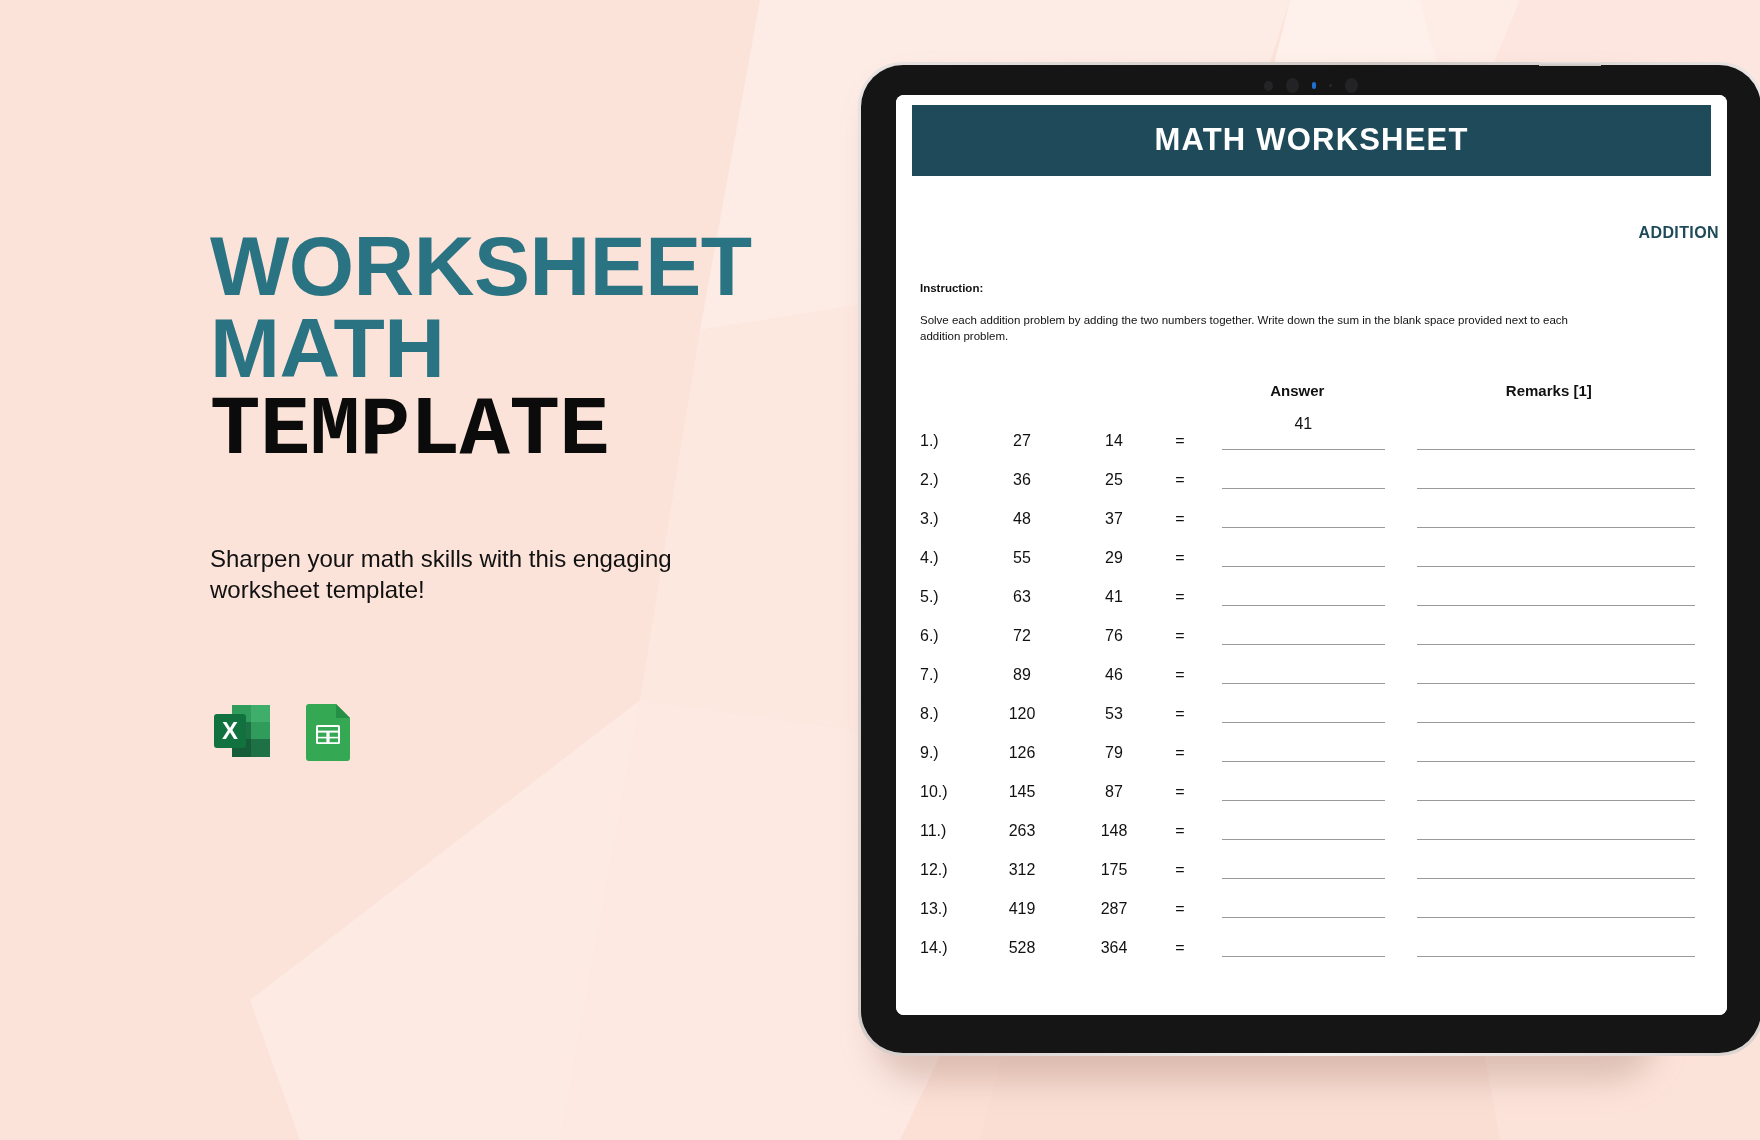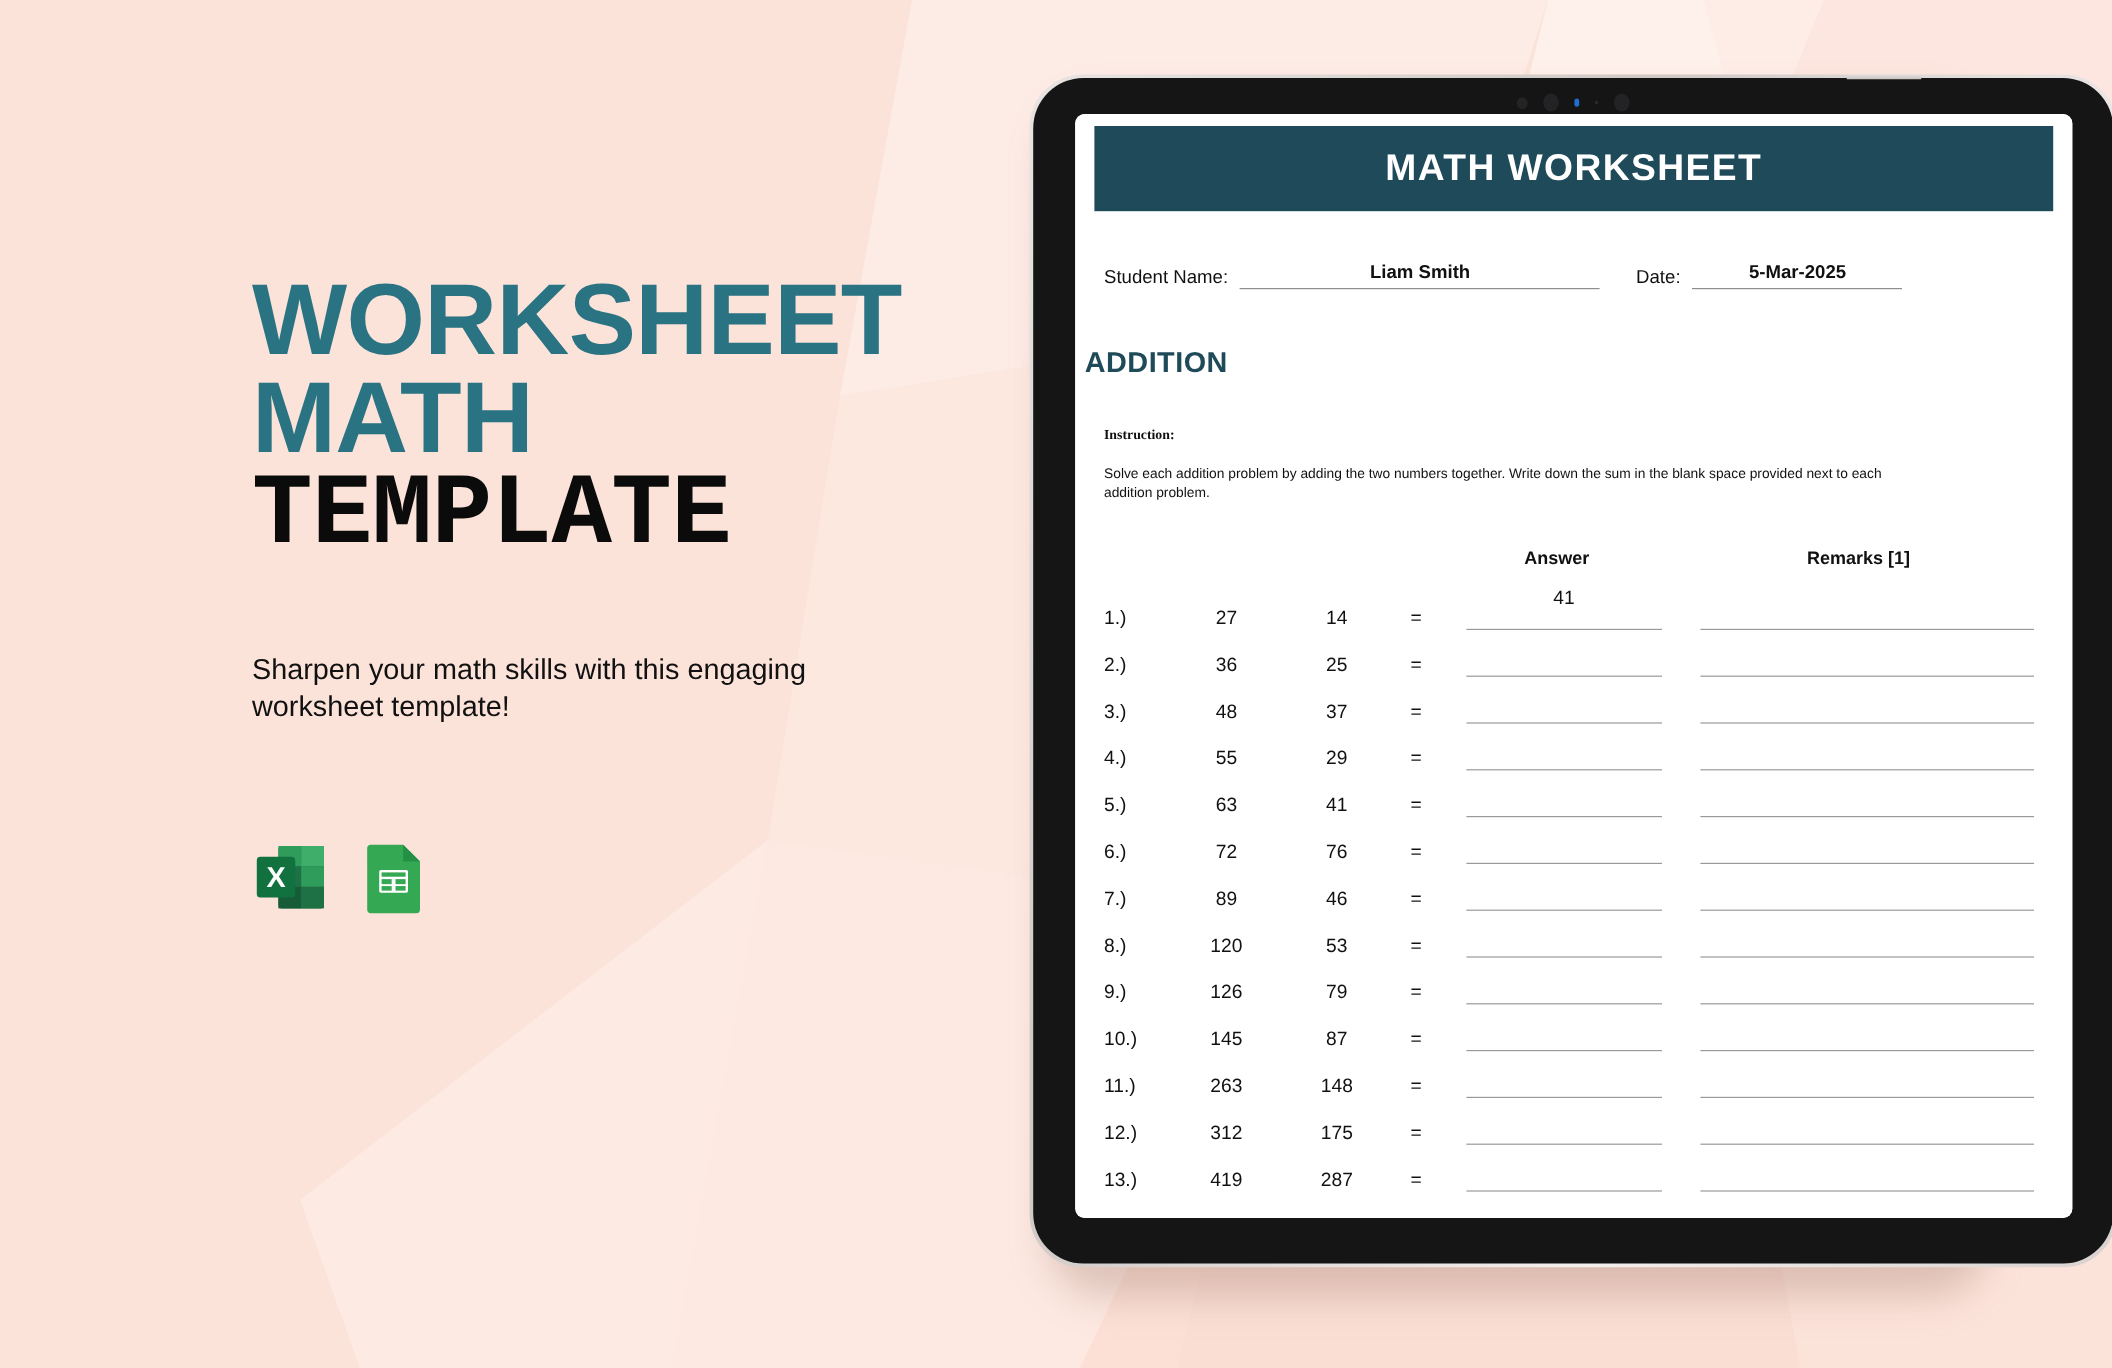--- a/index.html
+++ b/index.html
@@ -139,34 +139,33 @@
     text-align:center;
     font-weight:bold;
     padding-bottom:3px;
     margin-left:10px;
   }
   .nr-field.name { width:300px; }
   .nr-field.date { width:175px; }
   .nr-label.date-label { margin-left:30px; }
 
   .section-title {
-    text-align:left;
+    text-align:right;
     color:#1f4a59;
     font-weight:bold;
-    font-size:24px;
+    font-size:16px;
     letter-spacing:0.4px;
     margin-top:48px;
   }
 
   .instruction-label {
     margin:40px 16px 0 16px;
     font-size:11.5px;
     font-weight:bold;
     color:#111;
-    font-family:Liberation Serif, serif;
   }
   .instruction-body {
     margin:19px 16px 0 16px;
     font-size:11.5px;
     line-height:1.36;
     color:#111;
     max-width:690px;
   }
 
   
@@ -265,26 +264,20 @@
 
     <div class="side-btn" style="top:290px;height:56px;"></div>
     <div class="side-btn" style="top:358px;height:56px;"></div>
     <div class="top-btn" style="right:160px;width:62px;"></div>
 
     <div class="tablet-screen">
       <div class="doc">
 
         <div class="doc-title-bar">MATH WORKSHEET</div>
 
-        <div class="name-row">
-          <span class="nr-label">Student Name:</span>
-          <span class="nr-field name">Liam Smith</span>
-          <span class="nr-label date-label">Date:</span>
-          <span class="nr-field date">5-Mar-2025</span>
-        </div>
 
         <div class="section-title">ADDITION</div>
 
         <div class="instruction-label">Instruction:</div>
         <div class="instruction-body">Solve each addition problem by adding the two numbers together. Write down the sum in the blank space provided next to each addition problem.</div>
 
         <table class="prob-table">
           <thead>
             <tr>
               <th class="c-idx"></th>

